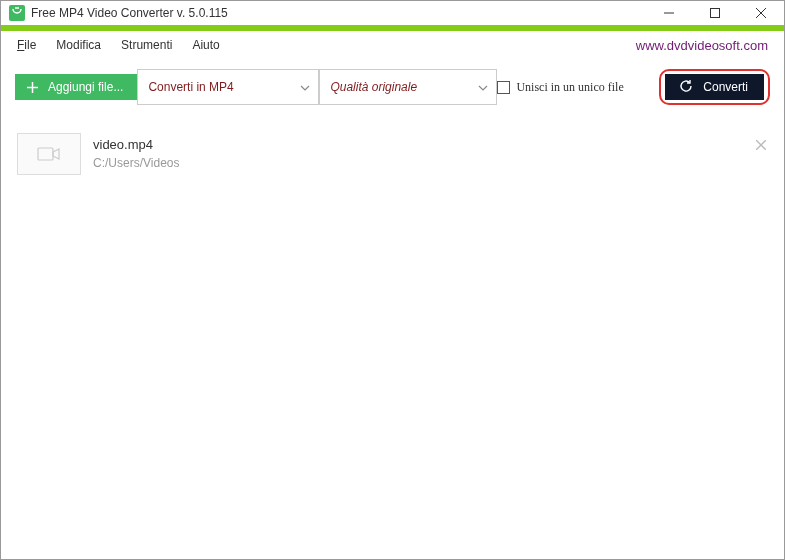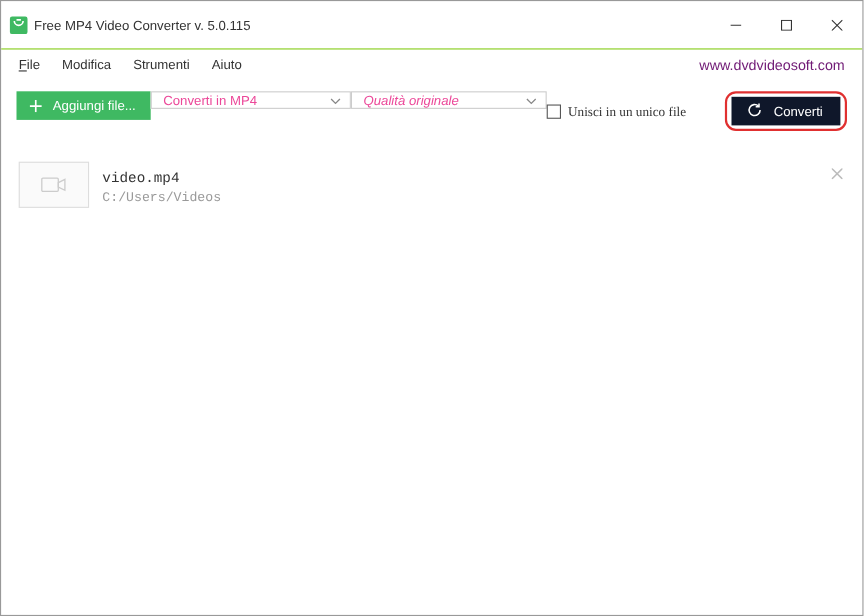--- a/index.html
+++ b/index.html
@@ -1,44 +1,44 @@
 <!DOCTYPE html>
 <html><head>
   <meta charset="utf-8">
   <style>
     * { box-sizing: border-box; margin: 0; padding: 0; }
     body { font-family: "Segoe UI", Arial, sans-serif; font-size: 12px; background: #fff; width: 785px; height: 560px; border: 1px solid #999; overflow: hidden; }
     
-    .titlebar { display: flex; align-items: center; height: 44px; padding: 0 0 0 8px; border-bottom: 1px solid #84cc16; justify-content: center; }
+    .titlebar { display: flex; align-items: center; height: 30px; padding: 0 0 0 8px; border-bottom: 6px solid #84cc16; justify-content: center; }
     .titlebar-icon { width: 16px; height: 16px; background: #3fb962; border-radius: 2px; display: flex; align-items: center; justify-content: center; margin-right: 6px; }
     .titlebar-icon svg { display: block; }
     .titlebar-title { flex: 1; font-size: 12px; color: #333; }
     .win-controls { display: flex; height: 100%; }
     .win-btn { width: 46px; display: flex; align-items: center; justify-content: center; color: #333; }
     .win-btn svg { display: block; }
     
     .menubar { display: flex; align-items: center; height: 28px; padding: 0 8px; }
     .menu-item { padding: 4px 12px 4px 8px; font-size: 12px; color: #333; }
     .menu-item.underline::first-letter { text-decoration: underline; }
     .menubar-link { margin-left: auto; margin-right: 8px; color: #701a75; font-size: 13px; }
     
-    .toolbar { display: flex; gap: 0; padding: 10px 14px 14px 14px; }
+    .toolbar { display: flex; align-items: center; gap: 0; padding: 10px 14px 14px 14px; }
     .add-btn { display: flex; align-items: center; gap: 10px; background: #3fb962; color: #fff; height: 26px; padding: 0 14px 0 12px; border: none; font-size: 12px; }
     .add-btn svg { display: block; }
-    .dropdown { display: flex; align-items: center; justify-content: space-between; height: 16px; border: 1px solid #ccc; background: #fff; padding: 0 8px 0 10px; font-size: 12px; color: #ec4899; }
+    .dropdown { display: flex; align-items: center; justify-content: space-between; height: 36px; border: 1px solid #ccc; background: #fff; padding: 0 8px 0 10px; font-size: 12px; color: #7f1d1d; }
     .dd-format { width: 182px; }
     .dd-quality { width: 178px; font-style: italic; }
     .chevron { color: #888; }
     .merge-wrap { display: flex; align-items: center; gap: 6px; font-size: 12px; color: #333; font-family: Liberation Serif, serif; }
     .checkbox { width: 13px; height: 13px; border: 1px solid #555; display: inline-block; }
     .convert-wrap { border: 2.5px solid #e03030; border-radius: 10px; padding: 3px 4px; margin-left: auto; }
     .convert-btn { display: flex; align-items: center; gap: 10px; background: #0f172a; color: #fff; height: 26px; padding: 0 16px 0 14px; border: none; font-size: 12px; }
     
     .file-list { padding: 0; }
-    .file-item { display: flex; align-items: center; padding: 14px 16px; position: relative; font-family: Liberation Mono, monospace; }
+    .file-item { display: flex; align-items: flex-start; padding: 14px 16px; position: relative; }
     .thumb { width: 64px; height: 42px; border: 1px solid #ddd; background: #fafafa; display: flex; align-items: center; justify-content: center; margin-right: 12px; color: #ccc; }
     .file-info { display: flex; flex-direction: column; gap: 4px; padding-top: 4px; }
     .file-name { font-size: 13px; color: #333; }
     .file-path { font-size: 12px; color: #999; }
     .file-close { position: absolute; right: 18px; top: 18px; color: #bbb; font-size: 16px; line-height: 1; }
   </style>
 </head>
 <body>
 
 <div class="titlebar">

